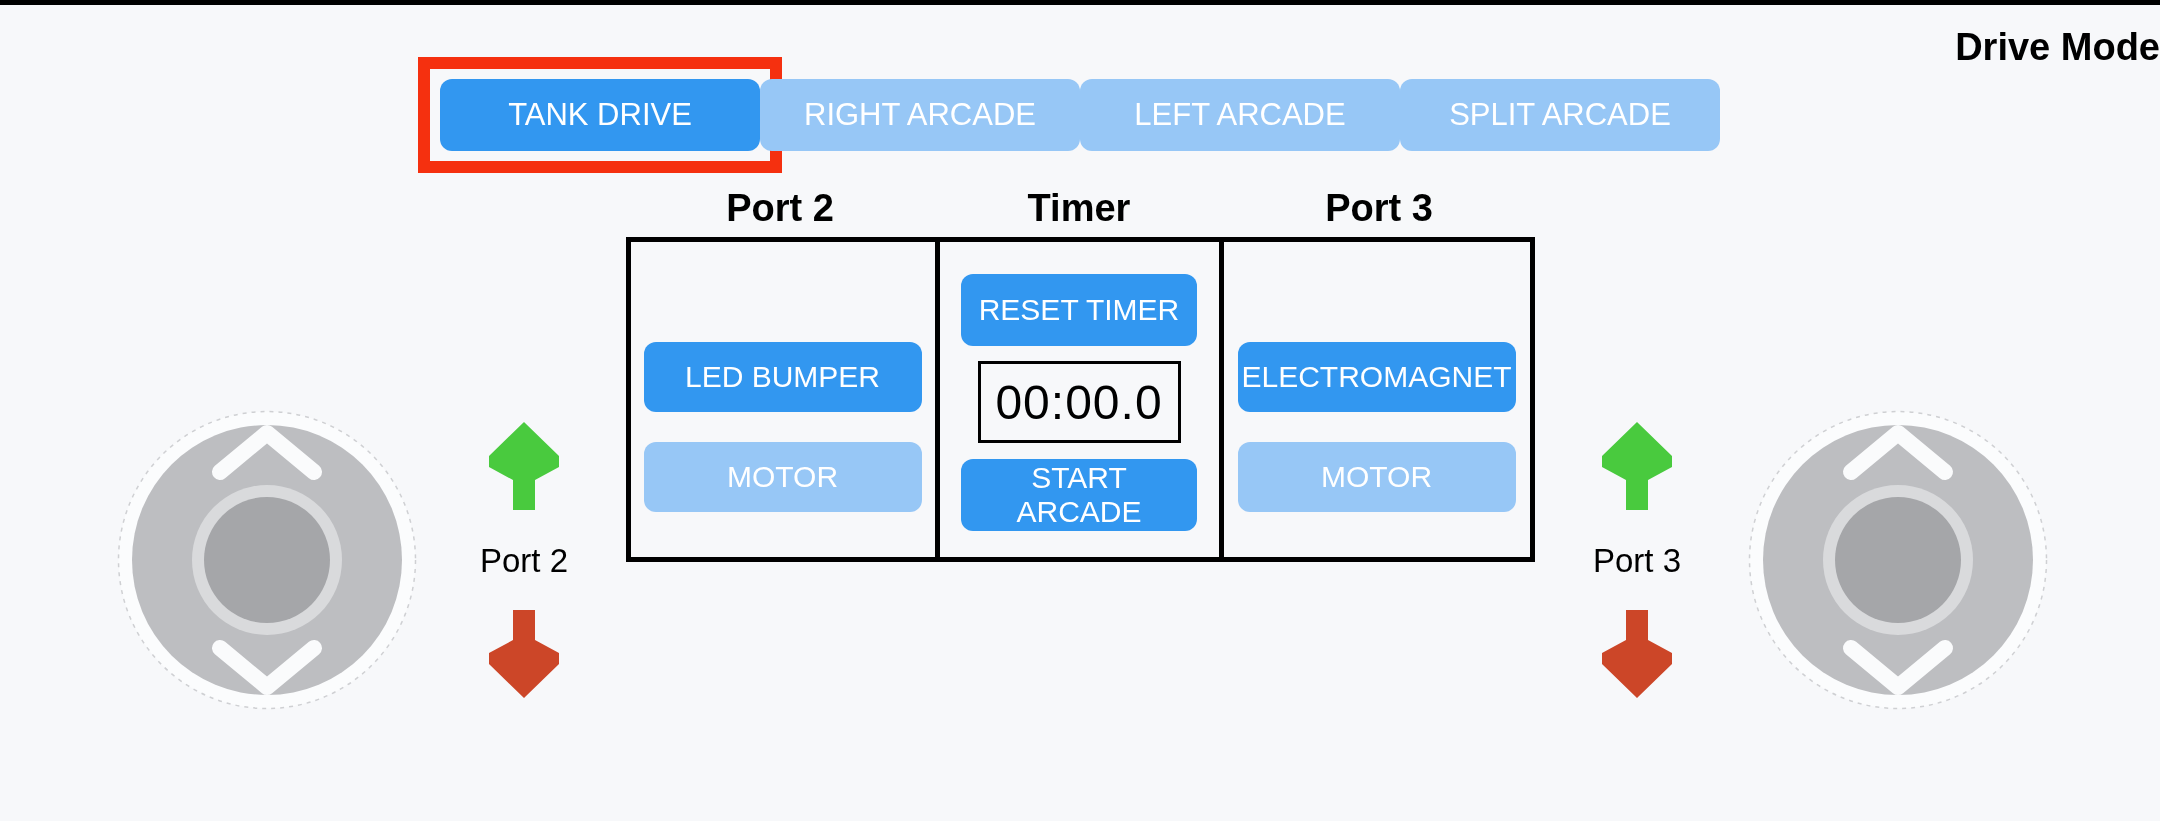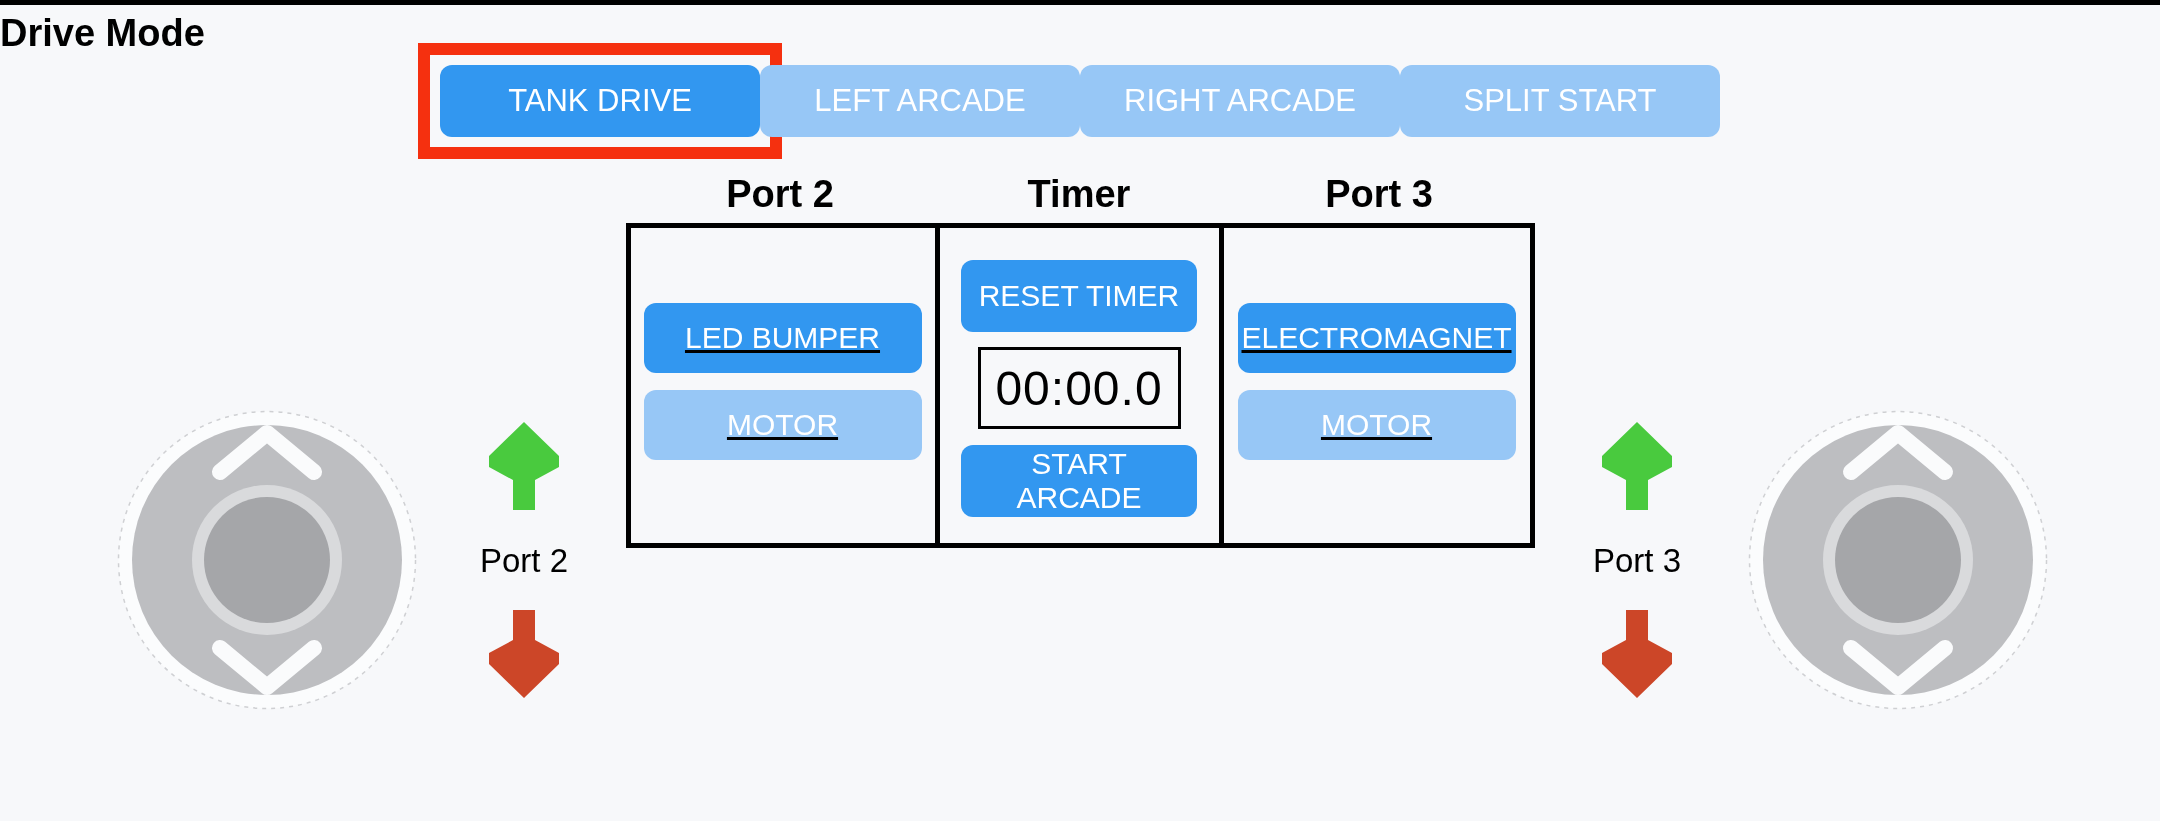--- a/index.html
+++ b/index.html
@@ -2,22 +2,22 @@
 <html><head>
 <meta charset="utf-8">
 <style>
   html,body { margin:0; padding:0; background:#f7f8fa; }
   .stage {
     position:relative; width:2160px; height:821px; overflow:hidden;
     background:#f7f8fa; font-family:"Liberation Sans", sans-serif;
   }
   .topbar { height:5px; background:#000; }
   .title {
-    margin:0; padding-top:8px; height:40px; line-height:40px;
-    text-align:left; font-size:38px; font-weight:bold; color:#000;
+    margin:0; padding-top:22px; height:40px; line-height:40px;
+    text-align:right; font-size:38px; font-weight:bold; color:#000;
   }
   .drive-row {
     margin-top:12px; height:72px;
     display:flex; justify-content:center; align-items:center; 
   }
   .btn {
     border:none; border-radius:12px; color:#fff;
     font-family:"Liberation Sans", sans-serif; cursor:pointer;
     display:flex; align-items:center; justify-content:center;
   }
@@ -35,21 +35,21 @@
   .col-header {
     text-align:center; font-size:38px; font-weight:bold;
     line-height:34px; color:#000;
   }
   .panel {
     width:909px; height:325px; margin:12px auto 0;
     border:5px solid #000; box-sizing:border-box;
     display:grid; grid-template-columns:304px 289px 306px;
   }
   .col { display:flex; flex-direction:column; align-items:center; }
-  .col-side { padding-top:75px; gap:17px;text-decoration:underline; }
+  .col-side { padding-top:100px; gap:30px; }
   .col-mid  {
     padding-top:32px; box-sizing:border-box;
     border-left:5px solid #000; border-right:5px solid #000;
   }
   .device-btn { width:278px; height:70px; font-size:30px; }
   .timer-btn  { width:236px; height:72px; font-size:30px; }
   .timer-display {
     width:203px; height:82px; margin:15px 0 16px;
     border:3px solid #000; box-sizing:border-box; background:#f7f8fa;
     display:flex; align-items:center; justify-content:center;
@@ -73,23 +73,23 @@
 <div class="stage">
 
   <div class="topbar"></div>
 
   <h1 class="title">Drive Mode</h1>
 
   <div class="drive-row">
     <div class="highlight-box">
       <button class="btn drive-btn active">TANK DRIVE</button>
     </div>
+    <button class="btn drive-btn inactive">RIGHT ARCADE</button>
     <button class="btn drive-btn inactive">LEFT ARCADE</button>
-    <button class="btn drive-btn inactive">RIGHT ARCADE</button>
-    <button class="btn drive-btn inactive">SPLIT START</button>
+    <button class="btn drive-btn inactive">SPLIT ARCADE</button>
   </div>
 
   <div class="headers">
     <div class="col-header">Port 2</div>
     <div class="col-header">Timer</div>
     <div class="col-header">Port 3</div>
   </div>
 
   <div class="panel">
     <div class="col col-side">

